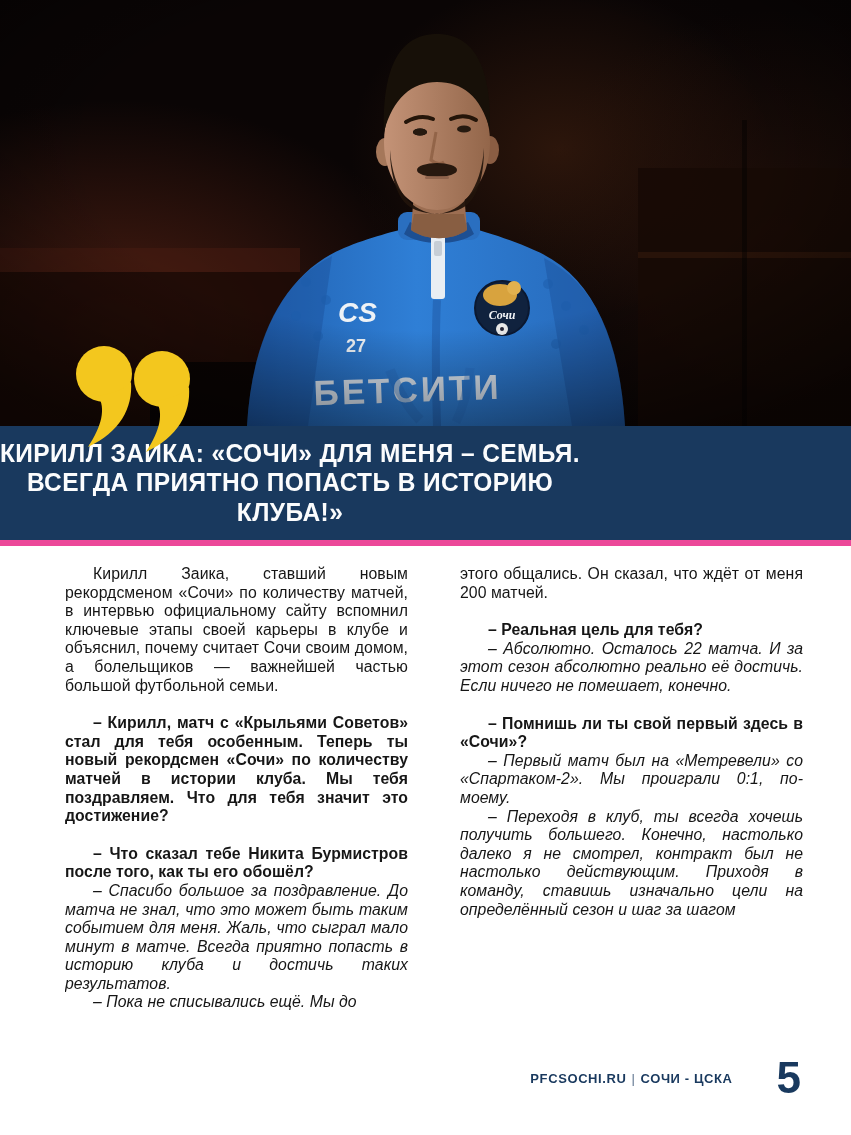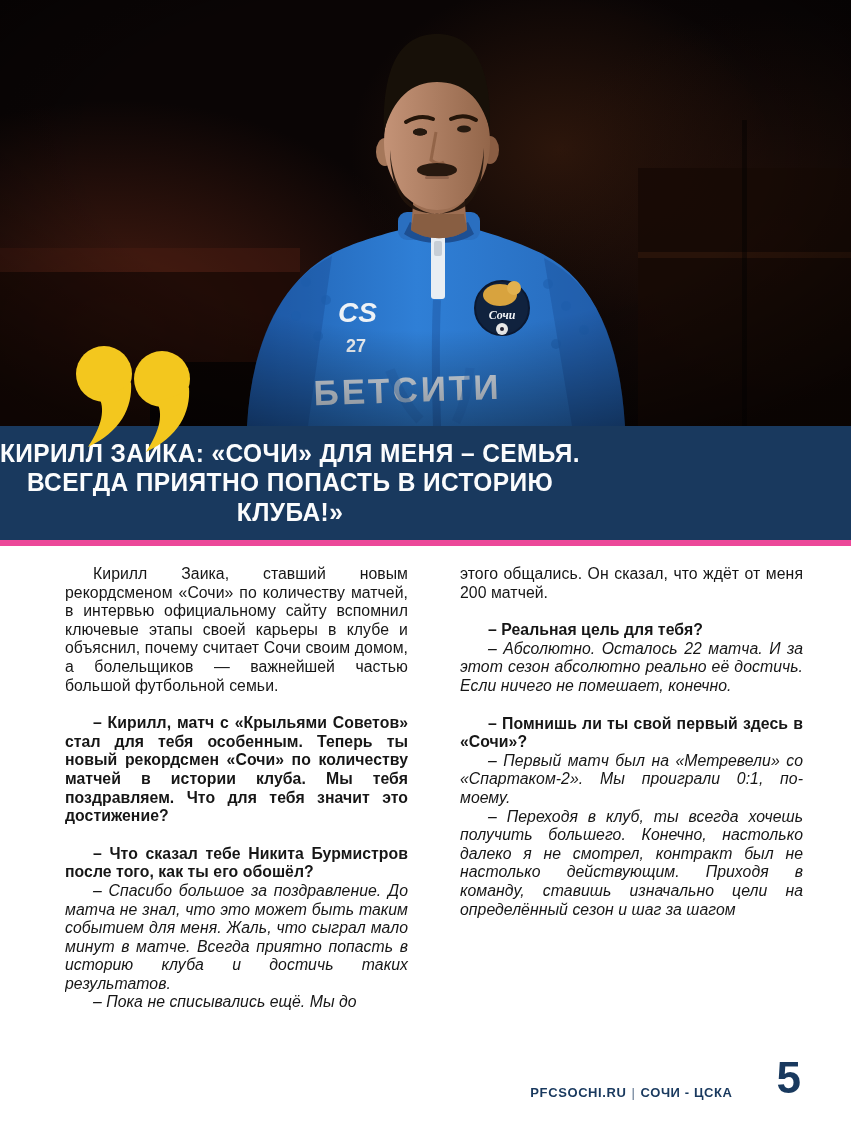--- a/index.html
+++ b/index.html
@@ -45,21 +45,21 @@
     margin:0;font-size:15.8px;line-height:18.6px;letter-spacing:.05px;
     text-align:justify;text-indent:28px;
   }
   .para.question{font-weight:700;margin-top:19px;}
   .para.answer{font-style:italic;}
   .para.answer-cont{text-indent:0;}
 
   
   .footer{
     position:absolute;right:50px;top:1056px;
-    display:flex;align-items:flex-end;gap:44px;
+    display:flex;align-items:center;gap:44px;
   }
   .footer-line{
     color:var(--navy);font-weight:700;font-size:13px;letter-spacing:.6px;
     white-space:nowrap;
   }
   .footer-line .sep{font-weight:400;opacity:.75;padding:0 5px;}
   .page-number{
     color:var(--navy);font-weight:700;font-size:44px;line-height:1;
   }
 </style>

